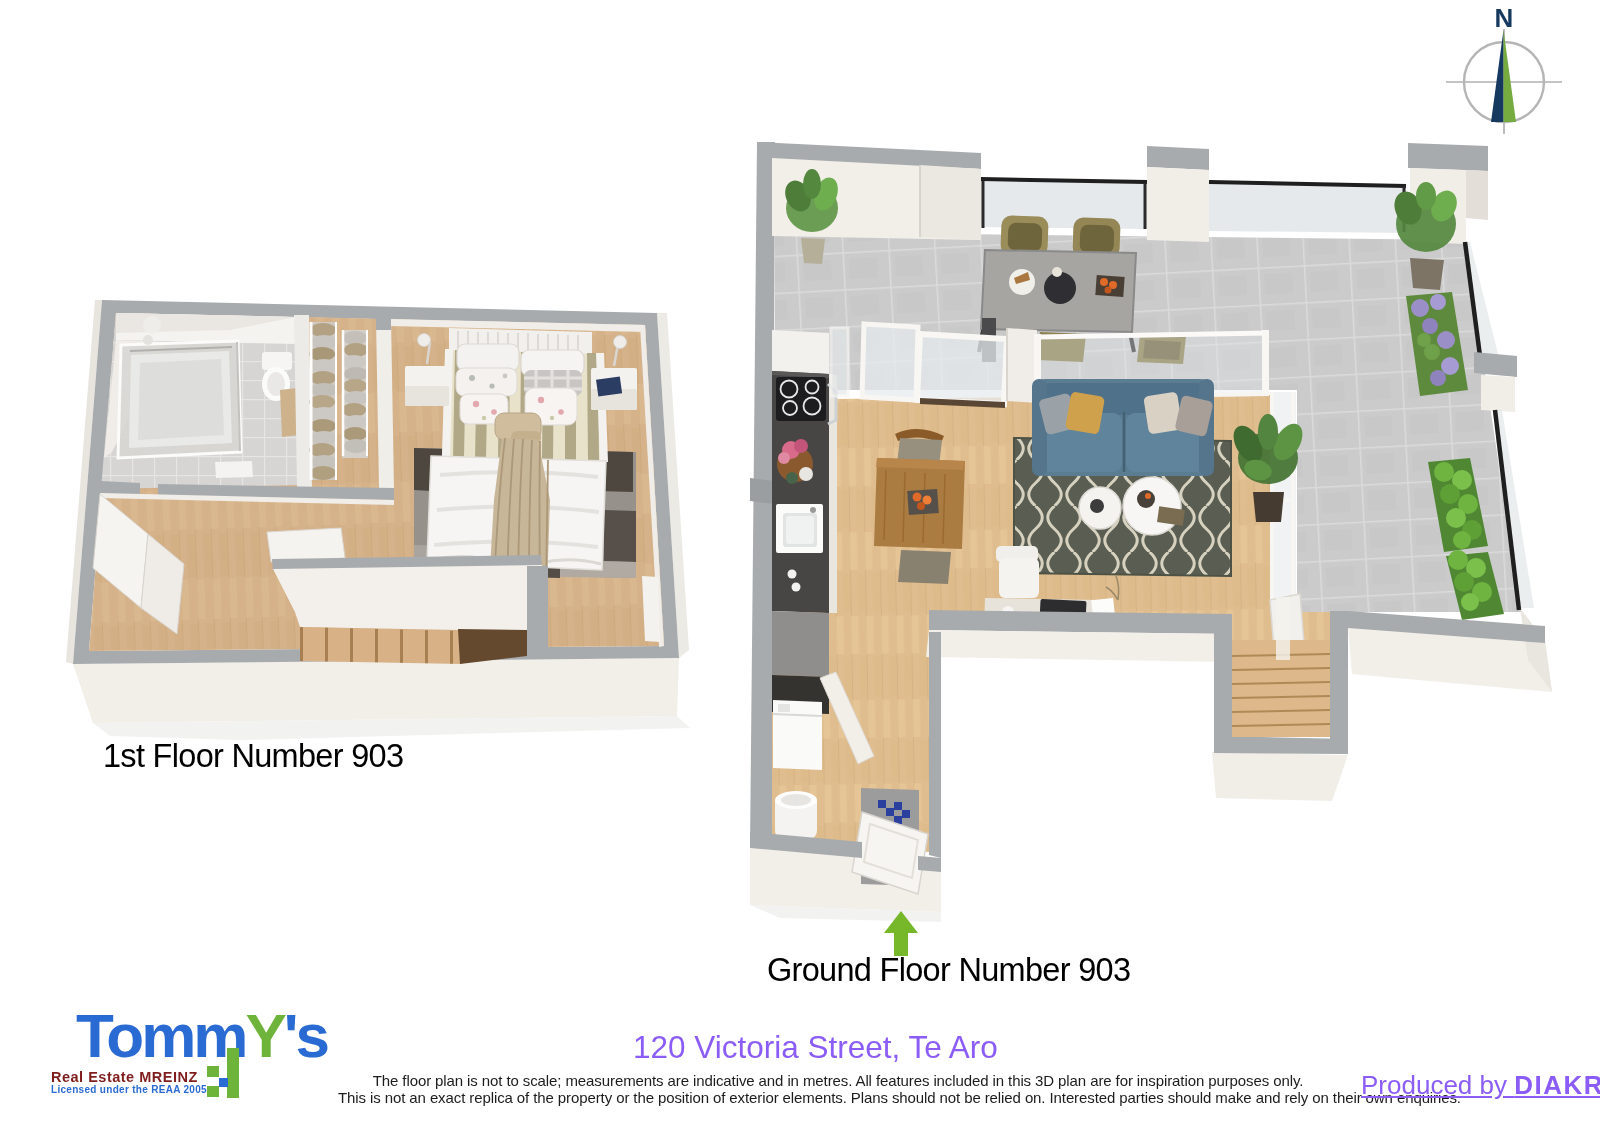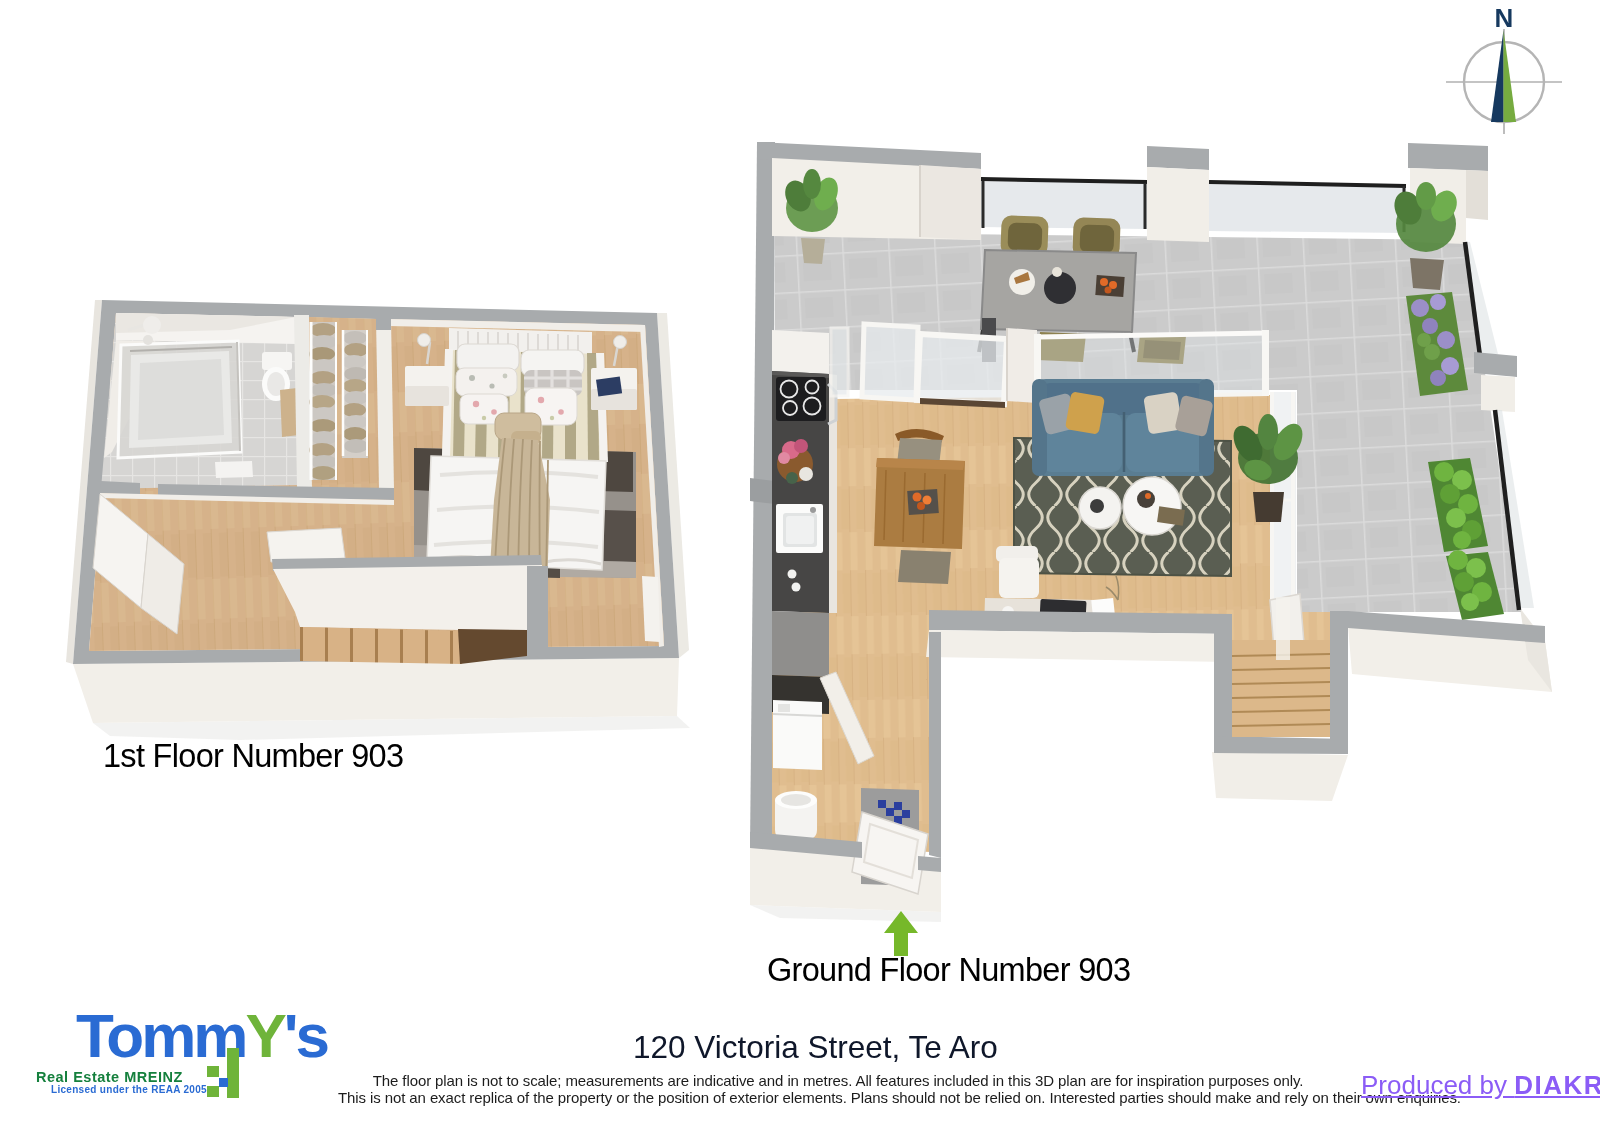--- a/index.html
+++ b/index.html
@@ -1,18 +1,18 @@
 <!DOCTYPE html>
 <html><head>
 <meta charset="utf-8">
 <style>
   html,body{margin:0;padding:0;background:#fff;}
   .page{position:relative;width:1600px;height:1131px;background:#ffffff;overflow:hidden;font-family:"Liberation Sans",sans-serif;}
   .lbl{position:absolute;color:#000;font-size:32.5px;letter-spacing:-0.7px;white-space:nowrap;}
-  .addr{position:absolute;color:#0f172a;font-size:31.5px;white-space:nowrap;}
+  .addr{position:absolute;color:#8b5cf6;font-size:31.5px;white-space:nowrap;}
   .disc{position:absolute;color:#1c1c1c;font-size:15px;letter-spacing:-0.1px;text-align:center;width:1000px;line-height:1.12;white-space:nowrap;}
 </style>
 </head>
 <body>
 <div class="page">
 <svg width="1600" height="1131" viewBox="0 0 1600 1131">
 <defs>
 <pattern id="wood" width="16" height="90" patternUnits="userSpaceOnUse" patternTransform="rotate(-2)">
   <rect width="16" height="90" fill="#d6b28a"></rect>
   <rect x="0" width="1" height="90" fill="#c09a66" opacity="0.4"></rect>
@@ -666,17 +666,17 @@
 
   <div style="position:absolute;left:36px;top:10px;white-space:nowrap;font-size:62px;font-weight:bold;color:#2a6bd3;letter-spacing:-3px;margin-left:40px;">Tomm<span style="color:#6fb43a;">Y</span>'s</div>
 
   <svg style="position:absolute;left:202px;top:58px;" width="44" height="50" viewBox="0 0 44 50">
     <rect x="25" y="0" width="12" height="50" fill="#6fb43a"></rect>
     <rect x="5" y="18" width="12" height="11" fill="#6fb43a"></rect>
     <rect x="17" y="30" width="9" height="9" fill="#2a6bd3"></rect>
     <rect x="5" y="38" width="12" height="11" fill="#6fb43a"></rect>
   </svg>
 
-  <div style="position:absolute;left:36px;top:79px;white-space:nowrap;font-size:14.5px;font-weight:bold;color:#15803d;letter-spacing:0.5px;">Real Estate MREINZ</div>
+  <div style="position:absolute;left:51px;top:79px;white-space:nowrap;font-size:14.5px;font-weight:bold;color:#7f1d1d;letter-spacing:0.5px;">Real Estate MREINZ</div>
 
   <div style="position:absolute;left:51px;top:94px;white-space:nowrap;font-size:10px;font-weight:bold;color:#2a6bd3;letter-spacing:0.3px;">Licensed under the REAA 2005</div>
 </div>
 </div>
 
 </body></html>

